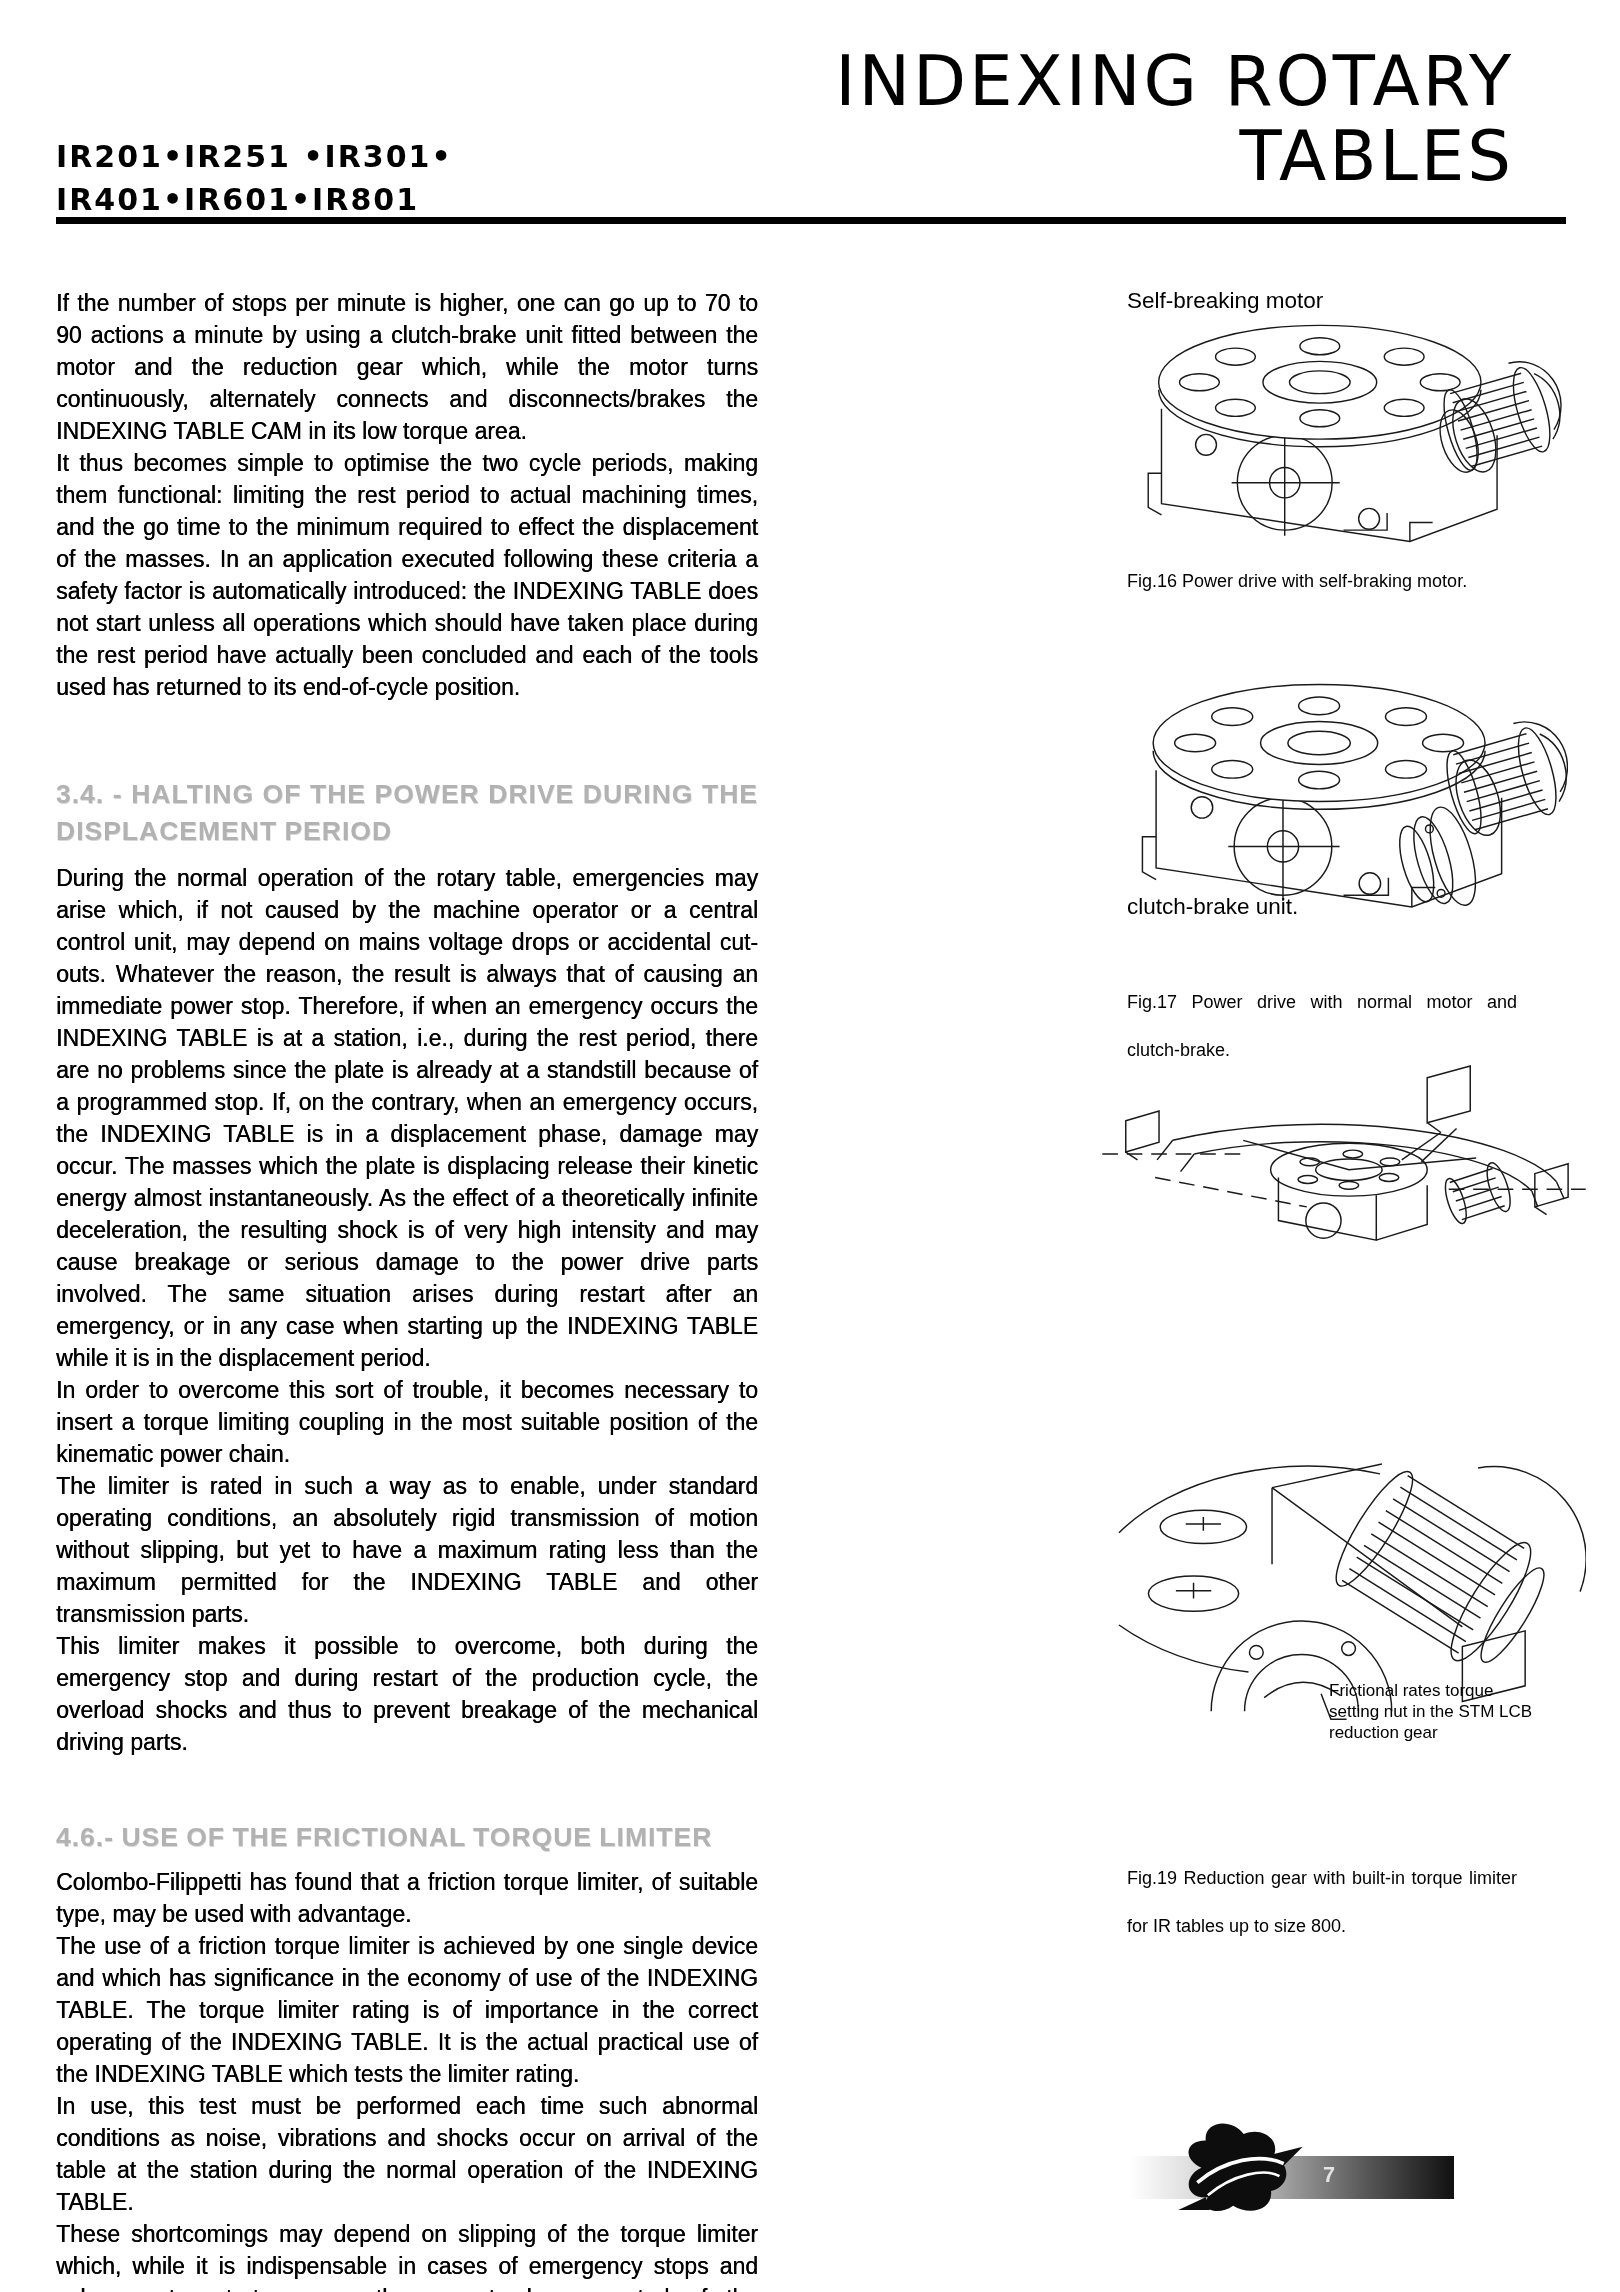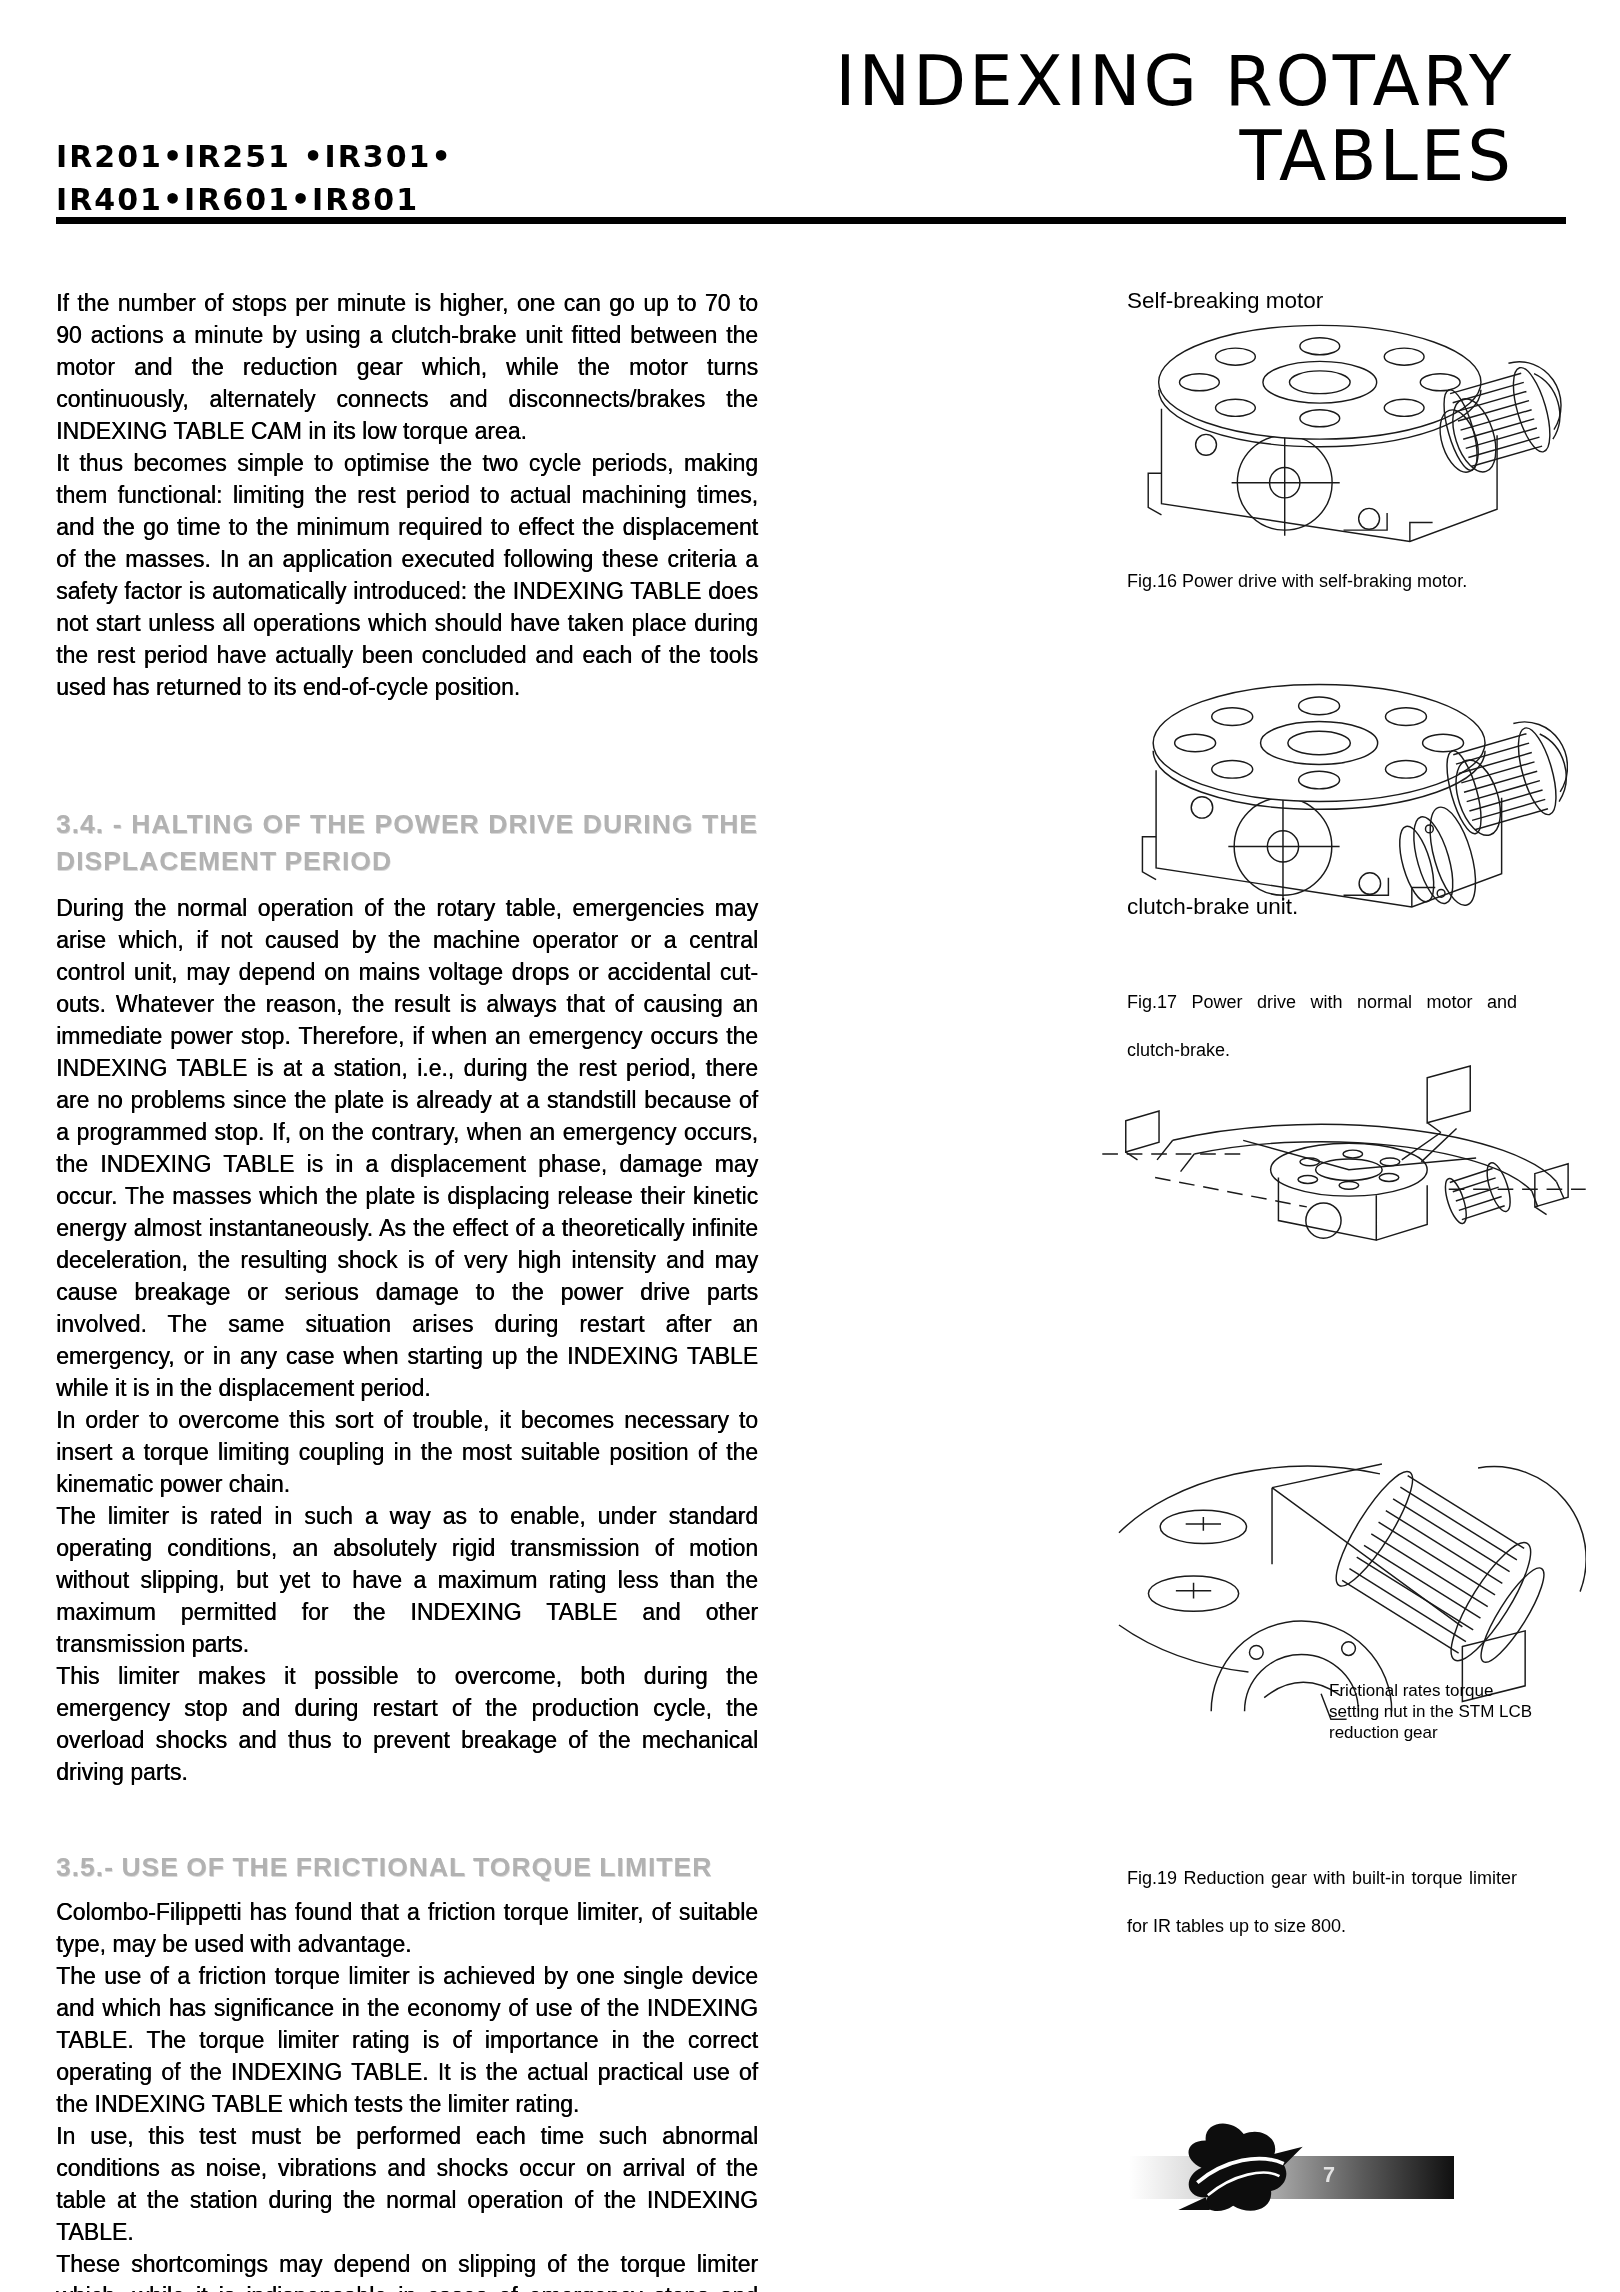--- a/index.html
+++ b/index.html
@@ -19,21 +19,21 @@
   .title.t2 { top:116px; }
   .header-rule { position:absolute; left:56px; top:217px; width:1510px; height:6.9px; background:#000; }
 
   
   .left-col { position:absolute; left:56px; top:287px; width:702px;
               font-size:23px; line-height:32px; text-align:justify; }
   .left-col p { margin:0; text-shadow:0.4px 0 0 #000; }
   .sec { color:#b2b2b2; font-weight:bold; font-size:26.5px; line-height:37px;
          letter-spacing:1px; word-spacing:-1px; text-align:justify; margin:0;
          text-shadow:0.6px 0.6px 0 #d8d8d8; }
-  .h34 { margin-top:103px; margin-bottom:11.8px; }
+  .h34 { margin-top:73px; margin-bottom:11.8px; }
   .h35 { margin-top:61px; margin-bottom:9.8px; white-space:nowrap; }
 
   
   .fig { position:absolute; }
   .fig svg { display:block; width:100%; height:100%; }
   .fig-label { position:absolute; width:390px; font-size:22.5px; }
   .fig-caption { position:absolute; width:390px; font-size:18px; line-height:48px; text-align:justify; }
   .annotation { position:absolute; left:1329px; top:1680px; width:210px;
                 font-size:17px; line-height:21px; font-weight:normal; }
 
@@ -59,21 +59,21 @@
   <div class="left-col">
     <p>If the number of stops per minute is higher, one can go up to 70 to 90 actions a minute by using a clutch-brake unit fitted between the motor and the reduction gear which, while the motor turns continuously, alternately connects and disconnects/brakes the INDEXING TABLE CAM in its low torque area.</p>
     <p>It thus becomes simple to optimise the two cycle periods, making them functional: limiting the rest period to actual machining times, and the go time to the minimum required to effect the displacement of the masses. In an application executed following these criteria a safety factor is automatically introduced: the INDEXING TABLE does not start unless all operations which should have taken place during the rest period have actually been concluded and each of the tools used has returned to its end-of-cycle position.</p>
 
     <h2 class="sec h34">3.4. - HALTING OF THE POWER DRIVE DURING THE DISPLACEMENT PERIOD</h2>
     <p>During the normal operation of the rotary table, emergencies may arise which, if not caused by the machine operator or a central control unit, may depend on mains voltage drops or accidental cut-outs. Whatever the reason, the result is always that of causing an immediate power stop. Therefore, if when an emergency occurs the INDEXING TABLE is at a station, i.e., during the rest period, there are no problems since the plate is already at a standstill because of a programmed stop. If, on the contrary, when an emergency occurs, the INDEXING TABLE is in a displacement phase, damage may occur. The masses which the plate is displacing release their kinetic energy almost instantaneously. As the effect of a theoretically infinite deceleration, the resulting shock is of very high intensity and may cause breakage or serious damage to the power drive parts involved. The same situation arises during restart after an emergency, or in any case when starting up the INDEXING TABLE while it is in the displacement period.</p>
     <p>In order to overcome this sort of trouble, it becomes necessary to insert a torque limiting coupling in the most suitable position of the kinematic power chain.</p>
     <p>The limiter is rated in such a way as to enable, under standard operating conditions, an absolutely rigid transmission of motion without slipping, but yet to have a maximum rating less than the maximum permitted for the INDEXING TABLE and other transmission parts.</p>
     <p>This limiter makes it possible to overcome, both during the emergency stop and during restart of the production cycle, the overload shocks and thus to prevent breakage of the mechanical driving parts.</p>
 
-    <h2 class="sec h35">3.5.- USE OF THE FRICTIONAL TORQUE LIMITER</h2>
+    <h2 class="sec h35">4.6.- USE OF THE FRICTIONAL TORQUE LIMITER</h2>
     <p>Colombo-Filippetti has found that a friction torque limiter, of suitable type, may be used with advantage.</p>
     <p>The use of a friction torque limiter is achieved by one single device and which has significance in the economy of use of the INDEXING TABLE. The torque limiter rating is of importance in the correct operating of the INDEXING TABLE. It is the actual practical use of the INDEXING TABLE which tests the limiter rating.</p>
     <p>In use, this test must be performed each time such abnormal conditions as noise, vibrations and shocks occur on arrival of the table at the station during the normal operation of the INDEXING TABLE.</p>
     <p>These shortcomings may depend on slipping of the torque limiter which, while it is indispensable in cases of emergency stops and subsequent restarts, cause the cam to loose control of the movement during normal motion.</p>
 
   </div>
 
   <div class="fig-label" style="left:1127px; top:288px;">Self-breaking motor</div>
 
   <div class="fig" style="left:1119px; top:314px; width:449px; height:237px;">

